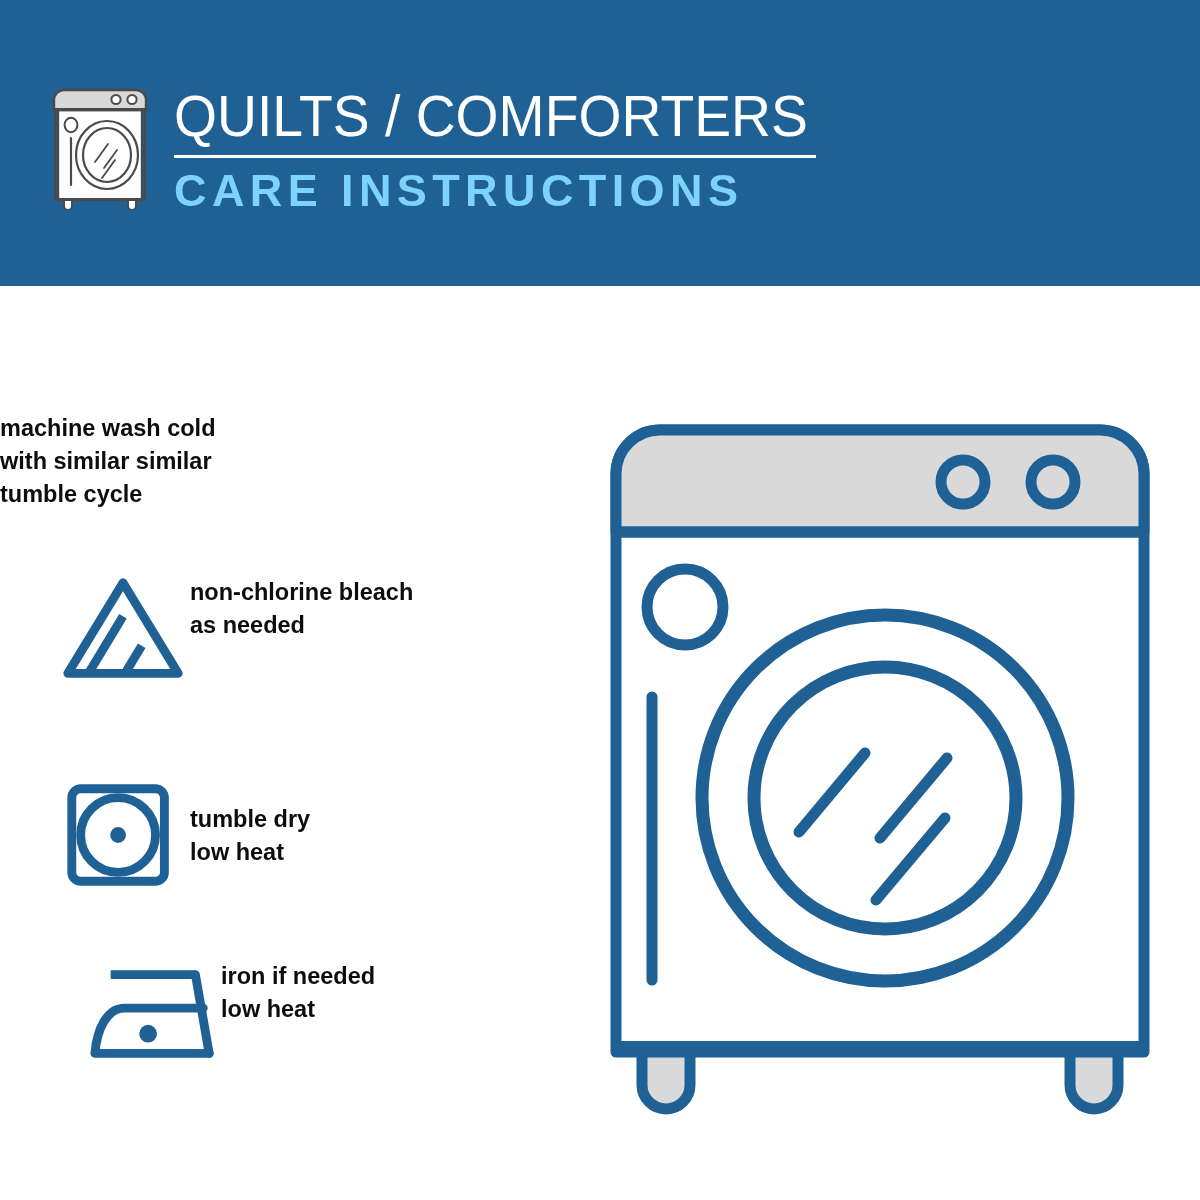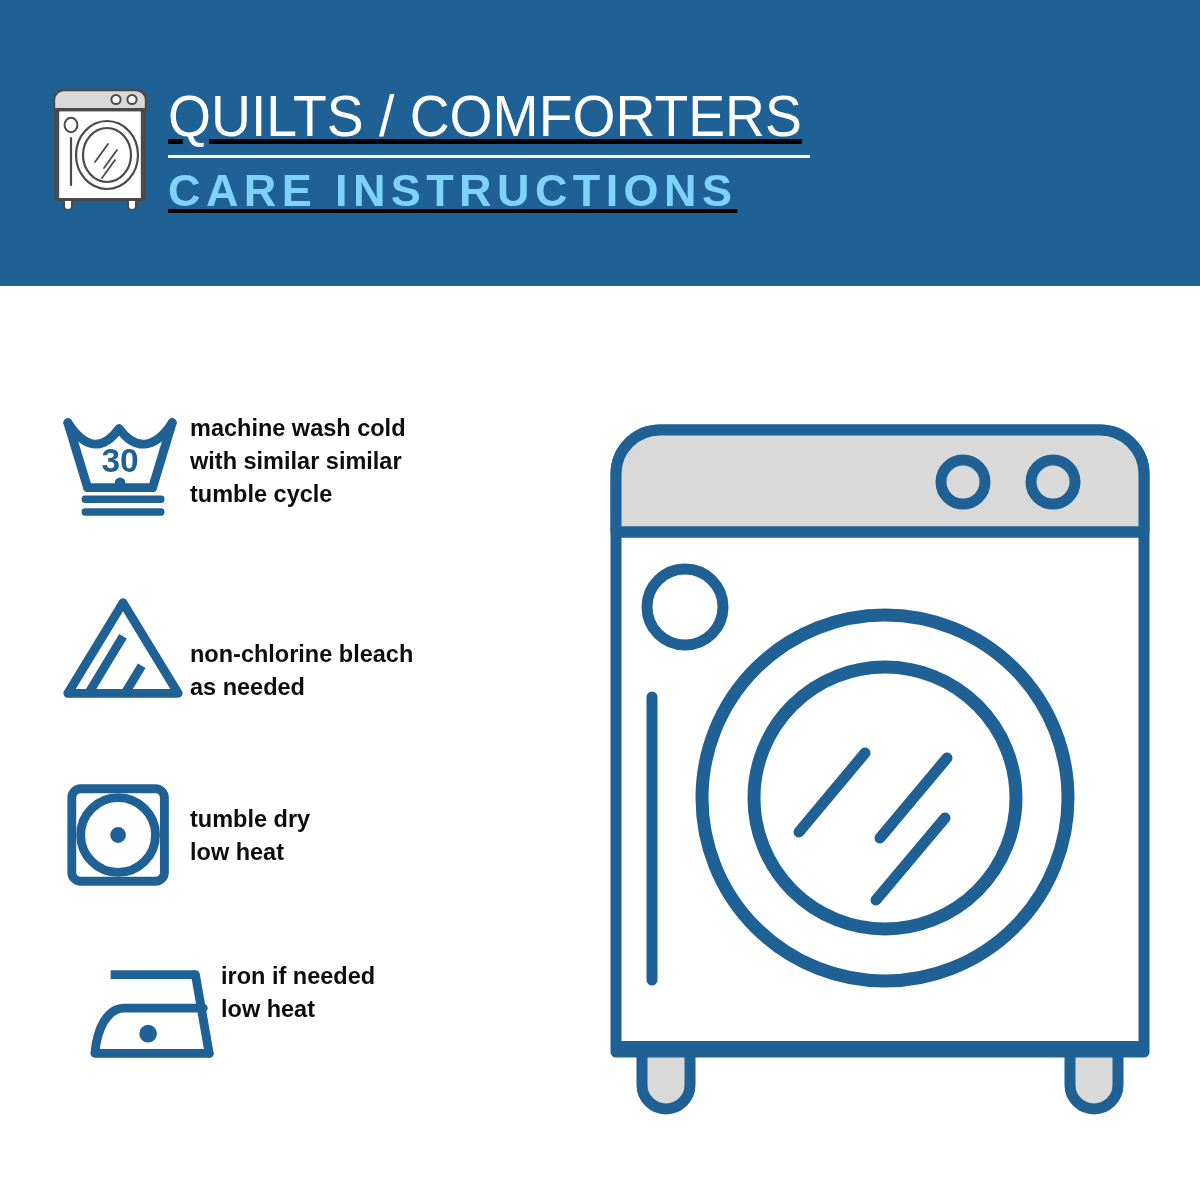--- a/index.html
+++ b/index.html
@@ -30,24 +30,23 @@
   }
   #header-logo {
     position: absolute;
     left: 52px;
     top: 82px;
     width: 104px;
     height: 128px;
   }
   #header-titles {
     position: absolute;
-    left: 168px;
+    left: 174px;
     top: 86px;
     width: 660px;
-    text-decoration: underline;
   }
   #title-line1 {
     font-family: "Liberation Sans", sans-serif;
     font-size: 57px;
     font-weight: 300;
     line-height: 60px;
     color: #ffffff;
     letter-spacing: 0px;
     white-space: nowrap;
     transform: scaleX(0.97);
@@ -99,21 +98,21 @@
     font-family: "Liberation Sans", sans-serif;
     font-size: 23.5px;
     line-height: 33px;
     color: #0d0d0d;
     font-weight: 700;
     padding-top: 2px;
   }
   .care-text-cell .line { display: block; white-space: nowrap; }
 
   #row-wash   { top: 124px; }
-  #row-bleach { top: 308px; align-items: flex-end; }
+  #row-bleach { top: 288px; }
   #row-dry    { top: 494px; align-items: center; }
   #row-iron   { top: 672px; margin-left: 31px; }
 
   
   #machine-illustration {
     position: absolute;
     left: 600px;
     top: 400px;
     width: 560px;
     height: 720px;
@@ -162,36 +161,20 @@
       <div id="title-line1">QUILTS / COMFORTERS</div>
       <div id="title-divider"></div>
       <div id="title-line2">CARE INSTRUCTIONS</div>
     </div>
 
   </div>
 
   <div id="care-list">
 
     <div class="care-row" id="row-wash">
-      <div class="care-icon-cell">
-        <svg class="svg-block" width="134" height="110" viewBox="0 0 134 110" xmlns="http://www.w3.org/2000/svg">
-
-          <path d="M10 12 C 28 40, 46 40, 62 18 C 78 40, 98 40, 116 12" fill="none" stroke="#1f6195" stroke-width="9" stroke-linecap="round" stroke-linejoin="round"></path>
-          <line x1="10" y1="12" x2="30" y2="78" stroke="#1f6195" stroke-width="9" stroke-linecap="round"></line>
-          <line x1="116" y1="12" x2="96" y2="78" stroke="#1f6195" stroke-width="9" stroke-linecap="round"></line>
-          <line x1="30" y1="78" x2="96" y2="78" stroke="#1f6195" stroke-width="9" stroke-linecap="round"></line>
-
-          <text x="63" y="62" text-anchor="middle" font-family="Liberation Sans, sans-serif" font-size="34" font-weight="700" fill="#1f6195">30</text>
-
-          <circle cx="63" cy="73" r="5.4" fill="#1f6195"></circle>
-
-          <rect x="24" y="86" width="84" height="7.5" rx="3.2" fill="#1f6195"></rect>
-          <rect x="24" y="99" width="84" height="7.5" rx="3.2" fill="#1f6195"></rect>
-        </svg>
-      </div>
       <div class="care-text-cell">
         <span class="line">machine wash cold</span>
         <span class="line">with similar similar</span>
         <span class="line">tumble cycle</span>
       </div>
     </div>
 
     <div class="care-row" id="row-bleach">
       <div class="care-icon-cell">
         <svg class="svg-block" width="134" height="110" viewBox="0 0 134 110" xmlns="http://www.w3.org/2000/svg">

